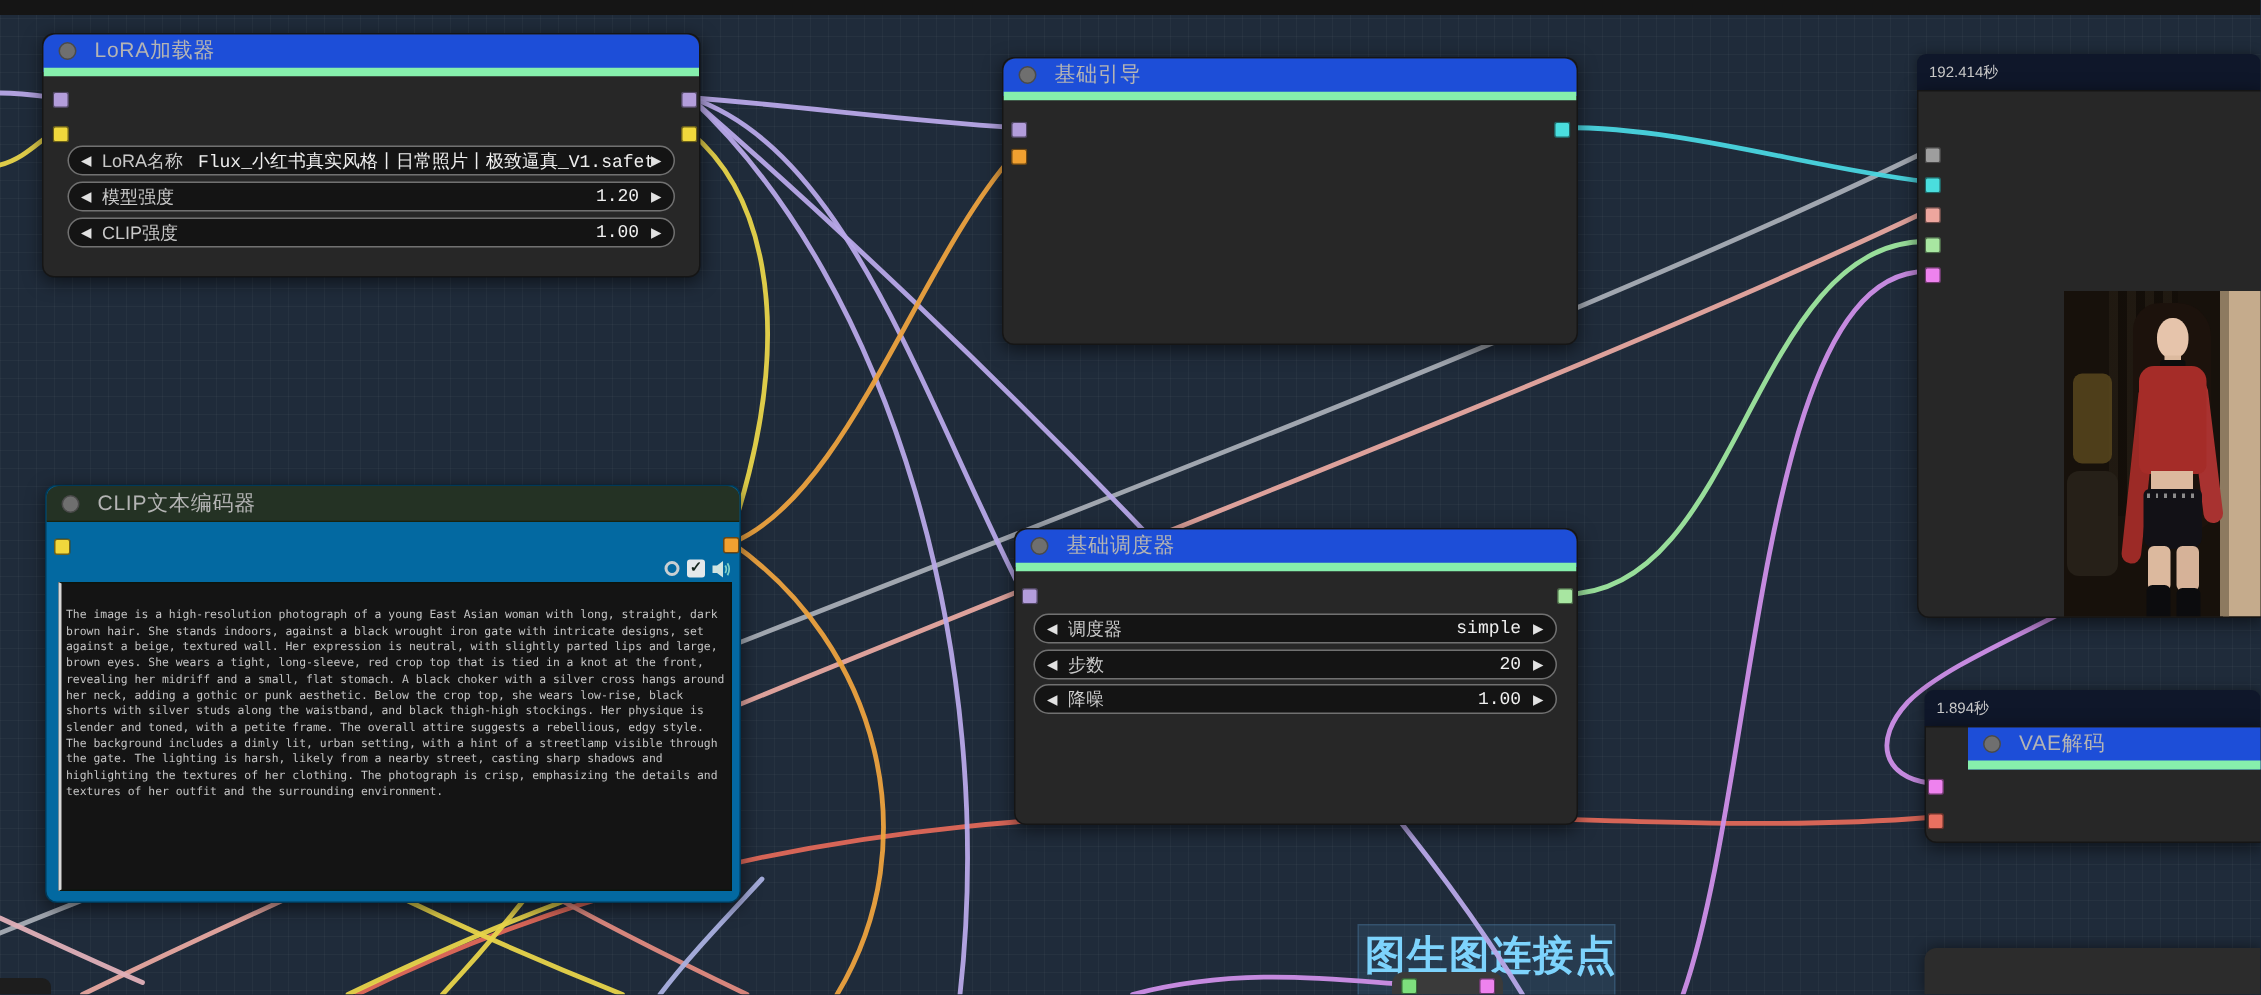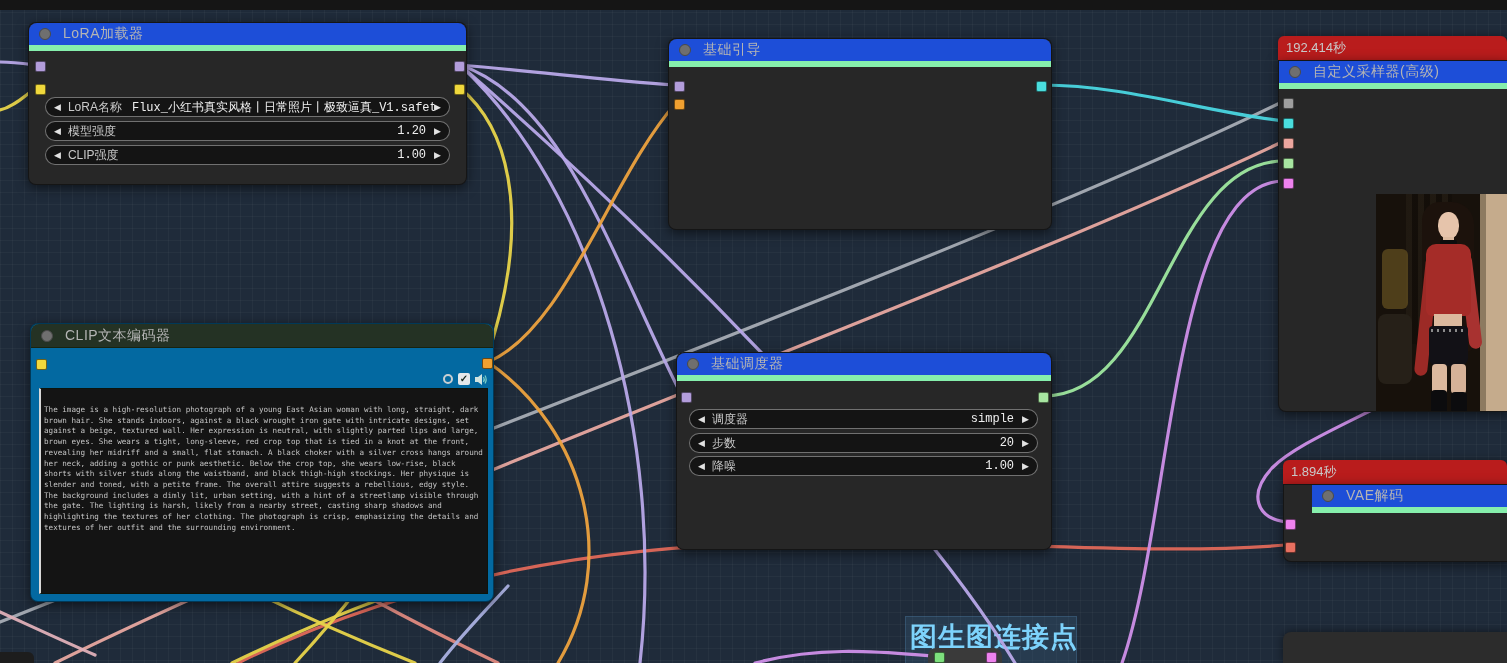--- a/index.html
+++ b/index.html
@@ -28,21 +28,21 @@
   svg.wires path{fill:none;stroke-width:3.2px;stroke-linecap:round;opacity:.95;}
 
   
   .node{position:absolute;z-index:3;background:#272727;border-radius:8px;box-shadow:0 3px 12px rgba(0,0,0,.55);border:1px solid rgba(0,0,0,.45);}
   .node-header{position:absolute;left:0;top:0;right:0;height:28px;background:#1d4ed8;border-radius:8px 8px 0 0;border-bottom:6px solid #86efac;display:flex;align-items:center;padding-left:10px;box-sizing:border-box;}
   .node-dot{width:10px;height:10px;border-radius:50%;background:#6f6f6f;border:1px solid #4a4a4a;margin-right:12px;flex:0 0 auto;}
   .node-title{font-size:14px;color:#b4b4b4;letter-spacing:.5px;white-space:nowrap;}
   .node.green{background:#0369a1;}
   .node.green .node-header{background:#243224;border-bottom:1px solid #18230f;height:24px;}
 
-  .timer{position:absolute;z-index:3;background:#b91c1c;color:#c9c9c9;font-size:13px;display:flex;align-items:center;padding-left:8px;box-sizing:border-box;border-radius:6px 6px 0 0;box-shadow:0 0 8px rgba(0,0,0,.4);}
+  .timer{position:absolute;z-index:3;background:#0f172a;color:#c9c9c9;font-size:10px;display:flex;align-items:center;padding-left:8px;box-sizing:border-box;border-radius:6px 6px 0 0;box-shadow:0 0 8px rgba(0,0,0,.4);}
 
   
   .slot{position:absolute;width:9px;height:9px;border-radius:2px;border:1px solid rgba(0,0,0,.55);z-index:4;}
 
   
   .pill{position:absolute;height:20px;background:#141414;border:1px solid rgba(190,190,190,.55);border-radius:10px;display:flex;align-items:center;box-sizing:border-box;padding:0 8px;font-size:12px;color:#d6d6d6;}
   .pill .arr{color:#e2e2e2;font-size:9px;flex:0 0 auto;}
   .pill .lbl{margin-left:7px;color:#c9c9c9;white-space:nowrap;}
   .pill .val{color:#efefef;white-space:nowrap;overflow:hidden;font-family:Liberation Mono, monospace;}
   .pill .val.after{margin-left:10px;flex:1 1 auto;}
@@ -202,24 +202,20 @@
     <span class="lbl">降噪</span>
     <span class="val right">1.00</span>
     <span class="arr right-arr">▶</span>
   </div>
 </div>
 
 <div class="timer" style="left:1278px;top:36px;width:229px;height:24px;">
   <span>192.414秒</span>
 </div>
 <div class="node" style="left:1278px;top:60px;width:229px;height:350px;border-radius:0 0 0 8px;">
-  <div class="node-header" style="border-radius:0;">
-    <div class="node-dot"></div>
-    <div class="node-title">自定义采样器(高级)</div>
-  </div>
   <div class="slot" style="left:4px;top:37px;background:#9e9e9e;"></div>
   <div class="slot" style="left:4px;top:57px;background:#4adede;"></div>
   <div class="slot" style="left:4px;top:77px;background:#eda69e;"></div>
   <div class="slot" style="left:4px;top:97px;background:#a8e6a1;"></div>
   <div class="slot" style="left:4px;top:117px;background:#ee82ee;"></div>
 
   <div class="photo" style="left:97px;top:133px;width:132px;height:217px;">
     <div class="gate"></div>
     <div class="bg-blur1"></div>
     <div class="bg-blur2"></div>

